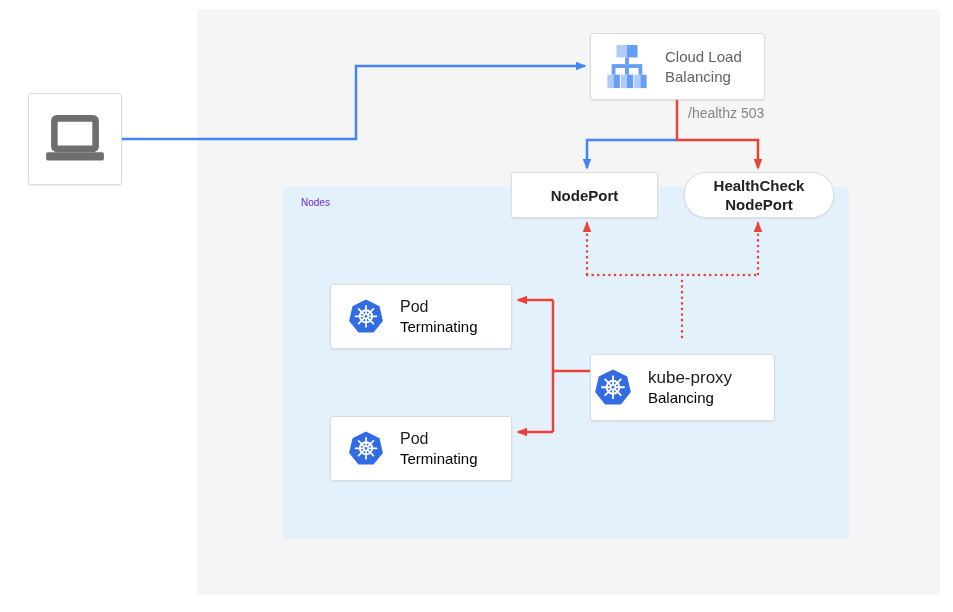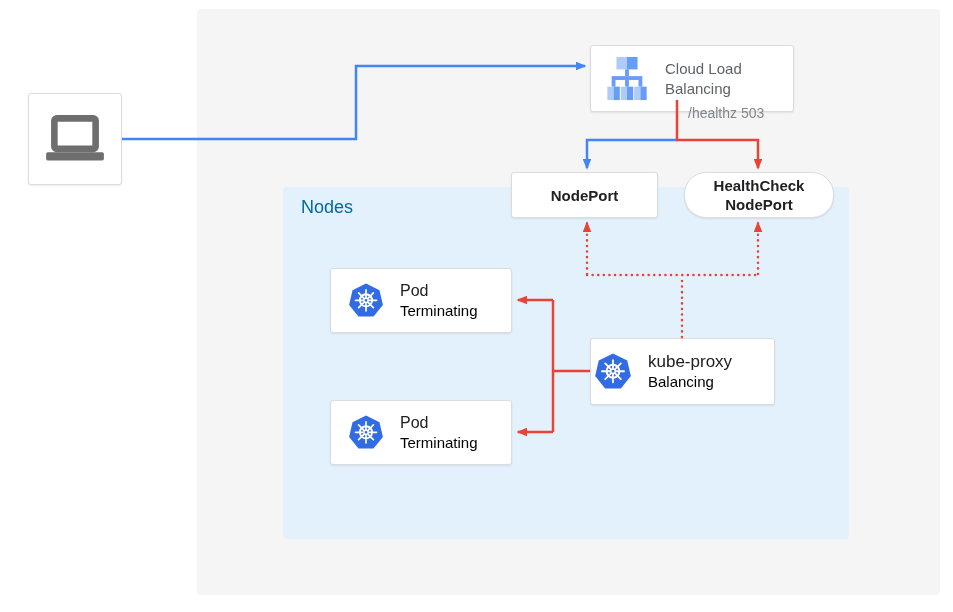--- a/index.html
+++ b/index.html
@@ -26,43 +26,43 @@
     position: absolute;
     left: 283px; top: 187px;
     width: 566px; height: 352px;
     background: #e3f1fc;
     border-radius: 4px;
   }
 
   .nodes-label {
     position: absolute;
     left: 301px; top: 197px;
-    font-size: 18px;
-    color: #0369a1;
+    font-size: 10px;
+    color: #6d28d9;
   }
 
   .card {
     position: absolute;
     background: #ffffff;
     border: 1px solid #dadce0;
     border-radius: 3px;
     box-shadow: 0 1px 2px rgba(0,0,0,0.08);
     display: flex;
     align-items: center;
   }
 
   .client-card {
     left: 28px; top: 93px;
     width: 94px; height: 92px;
     justify-content: center;
   }
 
   .clb-card {
-    left: 590px; top: 45px;
-    width: 204px; height: 67px;
+    left: 590px; top: 33px;
+    width: 175px; height: 67px;
     padding-left: 13px;
   }
   .clb-label {
     margin-left: 15px;
     width: 90px;
     font-size: 15px;
     line-height: 20px;
     color: #5f6368;
   }
 
@@ -80,21 +80,21 @@
     justify-content: center;
     text-align: center;
     font-weight: bold;
     font-size: 15px;
     color: #202124;
     line-height: 19px;
   }
   .nodeport-card { left: 511px; width: 147px; }
   .healthcheck-card { left: 684px; width: 150px; flex-direction: column; border-radius: 22px; }
 
-  .workload-card { left: 330px; width: 182px; height: 65px; padding-left: 17px; }
+  .workload-card { left: 330px; width: 182px; height: 65px; padding-left: 17px; margin-top: 16px; }
   .pod1-card { top: 268px; }
   .pod2-card { top: 400px; }
 
   .kubeproxy-card { left: 590px; top: 338px; width: 185px; height: 67px; padding-left: 3px; }
 
   .workload-text { margin-left: 16px; }
   .workload-title { font-size: 16px; color: #202124; line-height: 21px; }
   .workload-sub   { font-size: 15px; color: #000000; line-height: 20px; }
   .kubeproxy-card .workload-title { font-size: 17px; }
 

